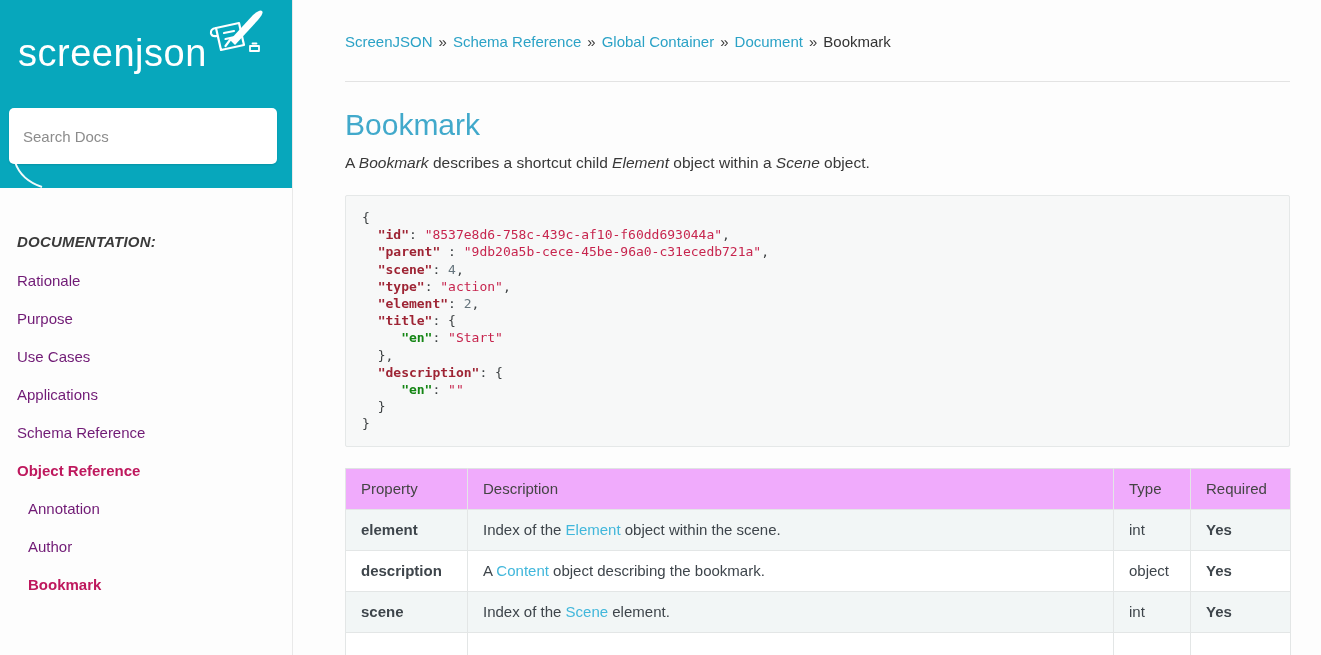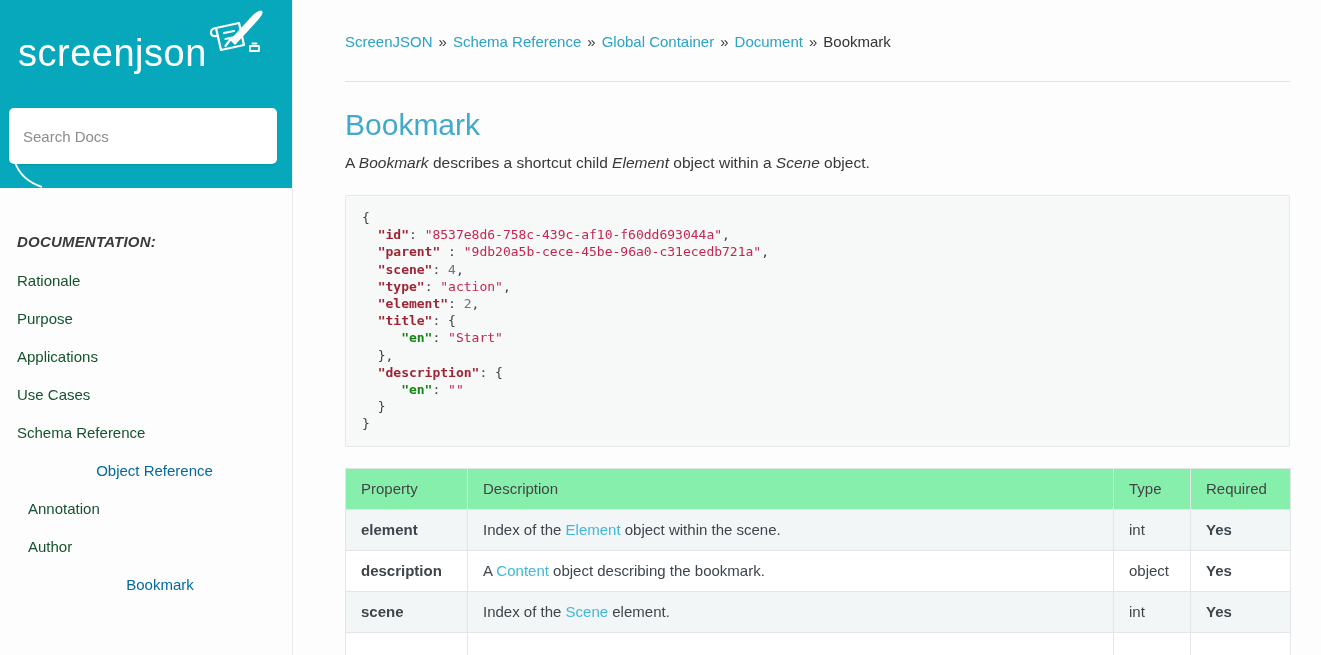--- a/index.html
+++ b/index.html
@@ -14,23 +14,23 @@
     font-weight:300; letter-spacing:.5px; }
   .logo-icon { position:absolute; right:26px; top:8px; }
   .swash { position:absolute; left:0; top:110px; opacity:.95; }
   .search-wrap { position:absolute; left:9px; top:108px; width:268px; }
   .search-input { width:268px; height:56px; border:none; border-radius:5px; background:#fff;
     padding:0 14px; font-size:15px; color:#444; outline:none;
     font-family:"Liberation Sans",sans-serif; box-shadow:0 1px 2px rgba(0,0,0,.12); }
   .search-input::placeholder { color:#8c8c8c; }
   .doc-label { margin:45px 0 12px 17px; font-size:15px; font-weight:700; color:#3b3b3b; letter-spacing:.2px;font-style:italic; }
   .nav-item { display:block; line-height:38px; padding-left:17px; font-size:15px;
-    color:#14532d; text-decoration:none; cursor:pointer; }
+    color:#701a75; text-decoration:none; cursor:pointer; }
   .nav-item.indent { padding-left:28px; }
-  .nav-item.bold { font-weight:400; color:#0369a1;text-align:center; }
+  .nav-item.bold { font-weight:700; color:#be185d; }
 
   
   .main { position:absolute; left:294px; top:4px; width:1027px; height:655px; padding:28px 0 0 51px; }
   .breadcrumb { font-size:15px; line-height:20px; }
   .crumb-link { color:#2ba2c6; text-decoration:none; cursor:pointer; }
   .crumb-sep { color:#3c3c3c; margin:0 6px; }
   .crumb-current { color:#333; }
   .rule { width:945px; height:1px; background:#e3e3e3; margin-top:29px; }
   h1.page-title { margin-top:26px; font-size:30px; font-weight:400; color:var(--heading,#41a9cb); }
   .intro { margin-top:12px; font-size:15.5px; color:#383838; width:945px; }
@@ -43,21 +43,21 @@
   .tok-p { color:#3c4042; }
   .tok-k { color:var(--code-key,#9e2434); font-weight:700; }
   .tok-g { color:var(--code-key2,#148514); font-weight:700; }
   .tok-s { color:var(--code-str,#c7254e); }
   .tok-n { color:var(--code-num,#66757d); }
 
   
   table.props { margin-top:21px; width:945px; border-collapse:collapse; table-layout:fixed;
     border:1px solid #dfe3e3; background:#fff; }
   table.props th { height:41px; text-align:left; font-weight:400; font-size:15px; color:#444;
-    padding:0 0 0 15px; background:#86efac; border:1px solid #e3e6e6; border-top:none; }
+    padding:0 0 0 15px; background:#f0abfc; border:1px solid #e3e6e6; border-top:none; }
   table.props td { height:41px; font-size:15px; color:#3e454b; padding:0 0 0 15px;
     border:1px solid #e3e6e6; }
   table.props tr.odd td { background:#f2f6f6; }
   td.prop-name, td.req { font-weight:700; color:#2e3338; font-size:14.5px; }
   .cell-link { color:var(--table-link,#41b7db); text-decoration:none; cursor:pointer; }
 </style>
 </head>
 <body>
 
 <div class="sidebar">
@@ -77,22 +77,22 @@
       <input class="search-input" type="text" placeholder="Search Docs" style="">
     </div>
     <svg class="swash" width="70" height="80" viewBox="0 0 70 80" fill="none" stroke="#ffffff" stroke-width="2">
       <path d="M44 10 Q 4 20 15 52 Q 21 70 42 77"></path>
     </svg>
   </div>
   <div class="doc-label">DOCUMENTATION:</div>
   <nav>
       <a class="nav-item">Rationale</a>
       <a class="nav-item">Purpose</a>
+      <a class="nav-item">Use Cases</a>
       <a class="nav-item">Applications</a>
-      <a class="nav-item">Use Cases</a>
       <a class="nav-item">Schema Reference</a>
       <a class="nav-item bold">Object Reference</a>
       <a class="nav-item indent">Annotation</a>
       <a class="nav-item indent">Author</a>
       <a class="nav-item bold indent">Bookmark</a>
     </nav>
 </div>
 
 <div class="main">
   <div class="breadcrumb"><a class="crumb-link">ScreenJSON</a><span class="crumb-sep">»</span><a class="crumb-link">Schema Reference</a><span class="crumb-sep">»</span><a class="crumb-link">Global Container</a><span class="crumb-sep">»</span><a class="crumb-link">Document</a><span class="crumb-sep">»</span><span class="crumb-current">Bookmark</span></div>

